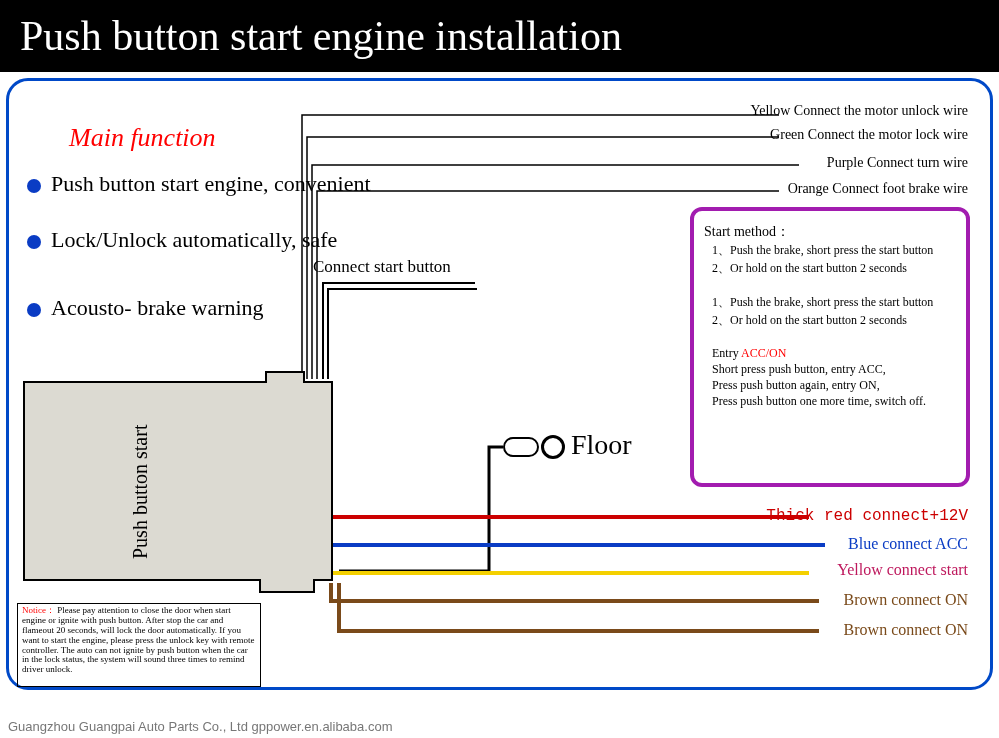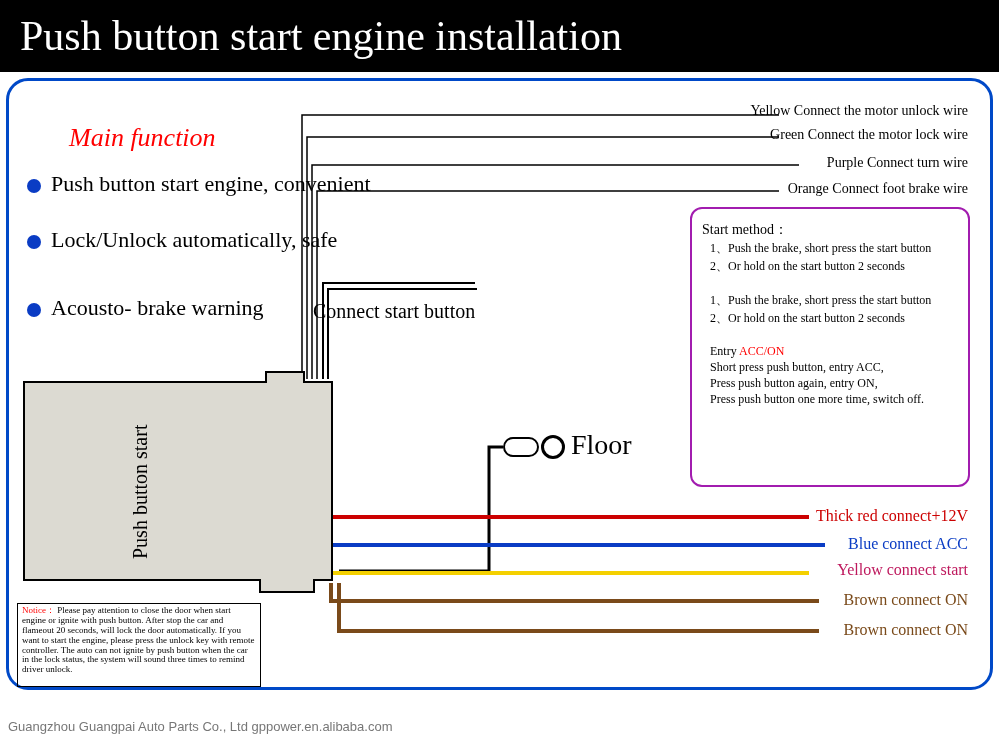--- a/index.html
+++ b/index.html
@@ -14,38 +14,38 @@
   .module-label { position: absolute; left: 104px; top: 10px; transform: rotate(-90deg); transform-origin: left top; font-size: 20px; font-family: "Times New Roman", serif; white-space: nowrap; }
   .top-port { position: absolute; top: -12px; right: 26px; width: 40px; height: 12px; background: #dcdad2; border: 2px solid #000; border-bottom: none; }
   .bottom-port { position: absolute; bottom: -14px; right: 16px; width: 56px; height: 14px; background: #dcdad2; border: 2px solid #000; border-top: none; }
   .engine-btn { position: absolute; top: 157px; left: 466px; width: 150px; height: 150px; border: 2px solid #000; border-radius: 50%; text-align: center; padding-top: 22px; font-family: "Courier New", monospace; background: #fff; }
   .engine-btn .e1 { font-size: 22px; letter-spacing: 2px; }
   .engine-btn .e2 { font-size: 18px; margin-top: 4px; }
   .engine-btn .e3 { font-size: 18px; margin-top: 2px; }
   .floor-sym { position: absolute; top: 356px; left: 494px; width: 36px; height: 20px; border: 2px solid #000; border-radius: 10px; }
   .floor-circle { position: absolute; top: 354px; left: 532px; width: 24px; height: 24px; border: 3px solid #000; border-radius: 50%; background: #fff; }
   .floor-label { position: absolute; top: 348px; left: 562px; font-size: 28px; }
-  .instr-box { position: absolute; top: 126px; right: 20px; width: 280px; height: 280px; border: 2px solid #a21caf; border-radius: 12px; padding: 8px 10px; font-size: 12px; font-family: "Times New Roman", serif; background: #fff; }
+  .instr-box { position: absolute; top: 126px; right: 20px; width: 280px; height: 280px; border: 4px solid #a21caf; border-radius: 12px; padding: 8px 10px; font-size: 12px; font-family: "Times New Roman", serif; background: #fff; }
   .instr-box h4 { font-size: 14px; font-weight: normal; margin-top: 4px; }
   .instr-box p { font-size: 12px; margin: 1px 8px; }
   .acc-on { color: #ff0000; }
   .notice-box { position: absolute; top: 522px; left: 8px; width: 244px; height: 84px; border: 1px solid #000; padding: 2px 4px; font-size: 9px; font-family: "Times New Roman", serif; line-height: 1.1; }
   .notice-box .nt { color: #ff0000; }
   .wire-label-top { position: absolute; font-size: 14px; font-family: "Times New Roman", serif; }
   .wl1 { top: 22px; right: 22px; }
   .wl2 { top: 46px; right: 22px; }
   .wl3 { top: 74px; right: 22px; }
   .wl4 { top: 100px; right: 22px; }
   .wire-label-bot { position: absolute; font-size: 16px; font-family: "Times New Roman", serif; }
-  .bl1 { top: 426px; right: 22px; color: #cc0000; }
+  .bl1 { top: 426px; right: 22px; color: #cc0000; font-family: Liberation Mono, monospace; }
   .bl2 { top: 454px; right: 22px; color: #0a3cc4; }
   .bl3 { top: 480px; right: 22px; color: #be185d; }
   .bl4 { top: 510px; right: 22px; color: #7a4a1a; }
   .bl5 { top: 540px; right: 22px; color: #7a4a1a; }
-  .csb-label { position: absolute; top: 176px; left: 304px; font-size: 20px; margin-top: 43px; }
+  .csb-label { position: absolute; top: 176px; left: 304px; font-size: 17px; }
   .footer { position: absolute; bottom: 4px; left: 8px; right: 8px; font-size: 13px; color: #777; font-family: Arial, sans-serif; }
   .footer .right { float: right; }
   svg.wires { position: absolute; top: 0; left: 0; pointer-events: none; }
 </style>
 </head>
 <body>
 
 <div class="top-banner">Push button start engine installation</div>
 
 <div class="diagram-box">

